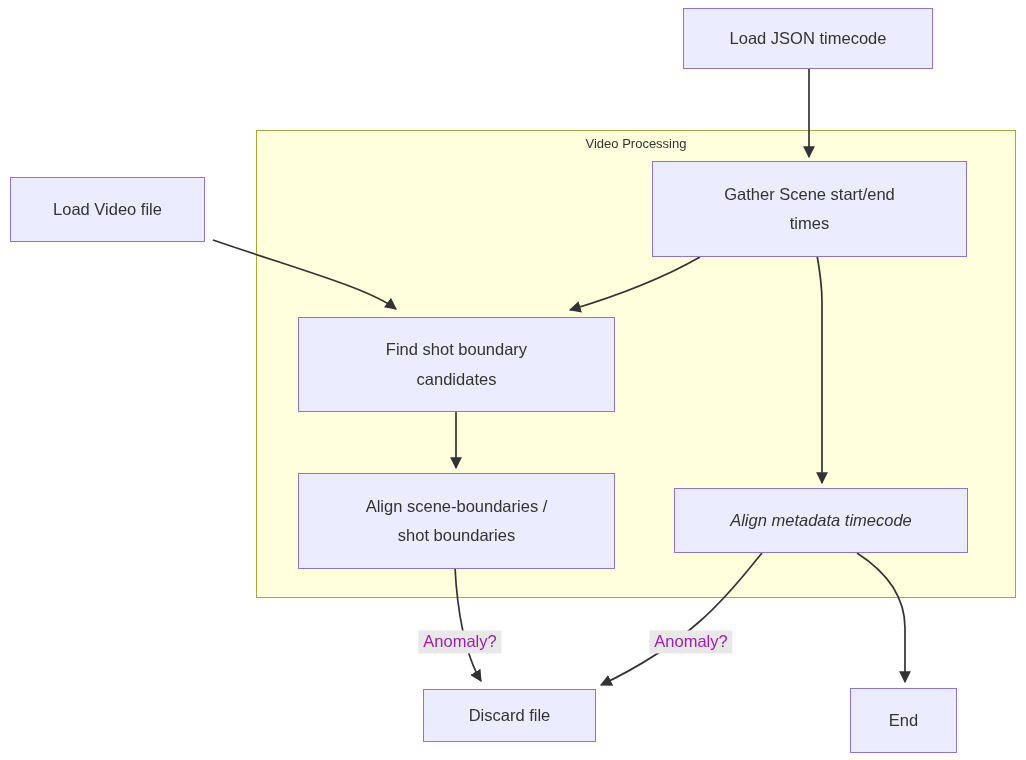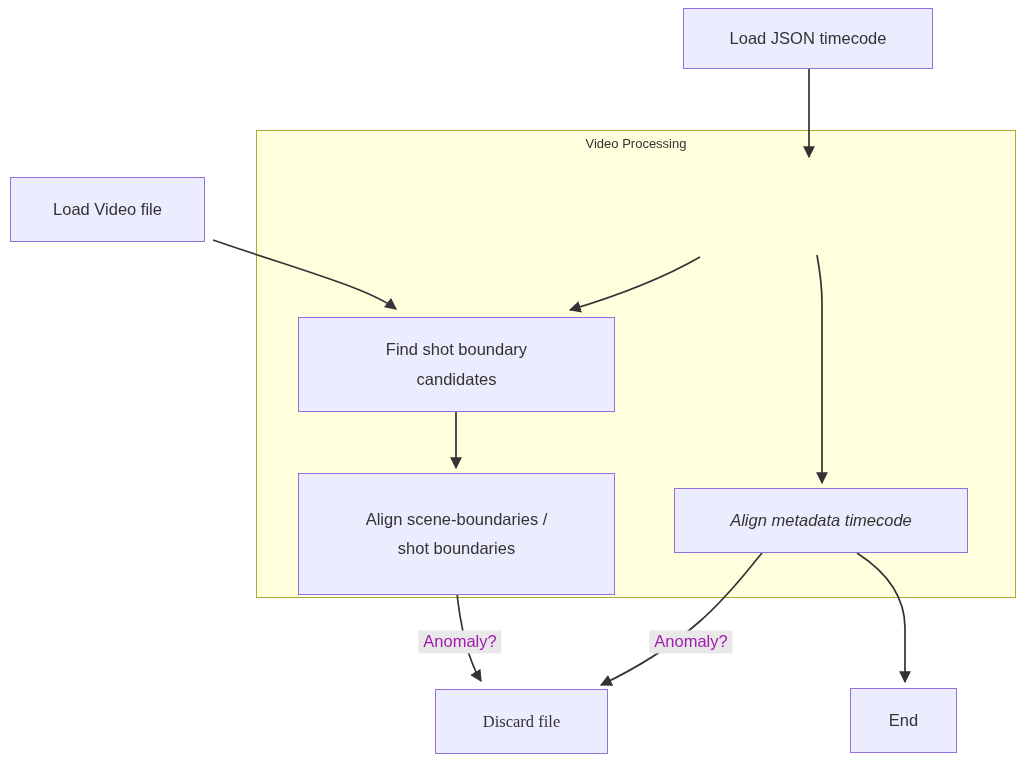--- a/index.html
+++ b/index.html
@@ -77,23 +77,23 @@
     line-height: 1.4;
     padding: 0px 5px;
     z-index: 3;
     white-space: nowrap;
   }
   
   #n-load-json      { left: 683px; top: 8px;   width: 250px; height: 61px; }
   #n-load-video     { left: 10px;  top: 177px; width: 195px; height: 65px; }
   #n-gather-scene   { left: 652px; top: 161px; width: 315px; height: 96px; }
   #n-find-shot      { left: 298px; top: 317px; width: 317px; height: 95px; }
-  #n-align-scene    { left: 298px; top: 473px; width: 317px; height: 122px; }
+  #n-align-scene    { left: 298px; top: 473px; width: 317px; height: 96px; }
   #n-align-metadata { left: 674px; top: 488px; width: 294px; height: 65px; font-style: italic; }
-  #n-discard        { left: 435px; top: 689px; width: 173px; height: 65px; font-family: Liberation Serif, serif; }
+  #n-discard        { left: 423px; top: 689px; width: 173px; height: 53px; }
   #n-end            { left: 850px; top: 688px; width: 107px; height: 65px; }
   #el-anomaly-left  { left: 460px; top: 642px; }
   #el-anomaly-right { left: 691px; top: 642px; }
 </style>
 </head>
 <body>
 
 <div class="canvas">
 
   <div class="subgraph">
@@ -117,20 +117,24 @@
   </svg>
 
   <div class="node" id="n-load-json">
     <span class="node-label">Load JSON timecode</span>
   </div>
 
   <div class="node" id="n-load-video">
     <span class="node-label">Load Video file</span>
   </div>
 
+  <div class="node" id="n-gather-scene">
+    <span class="node-label">Gather Scene start/end
+times</span>
+  </div>
 
   <div class="node" id="n-find-shot">
     <span class="node-label">Find shot boundary
 candidates</span>
   </div>
 
   <div class="node" id="n-align-scene">
     <span class="node-label">Align scene-boundaries /
 shot boundaries</span>
   </div>

